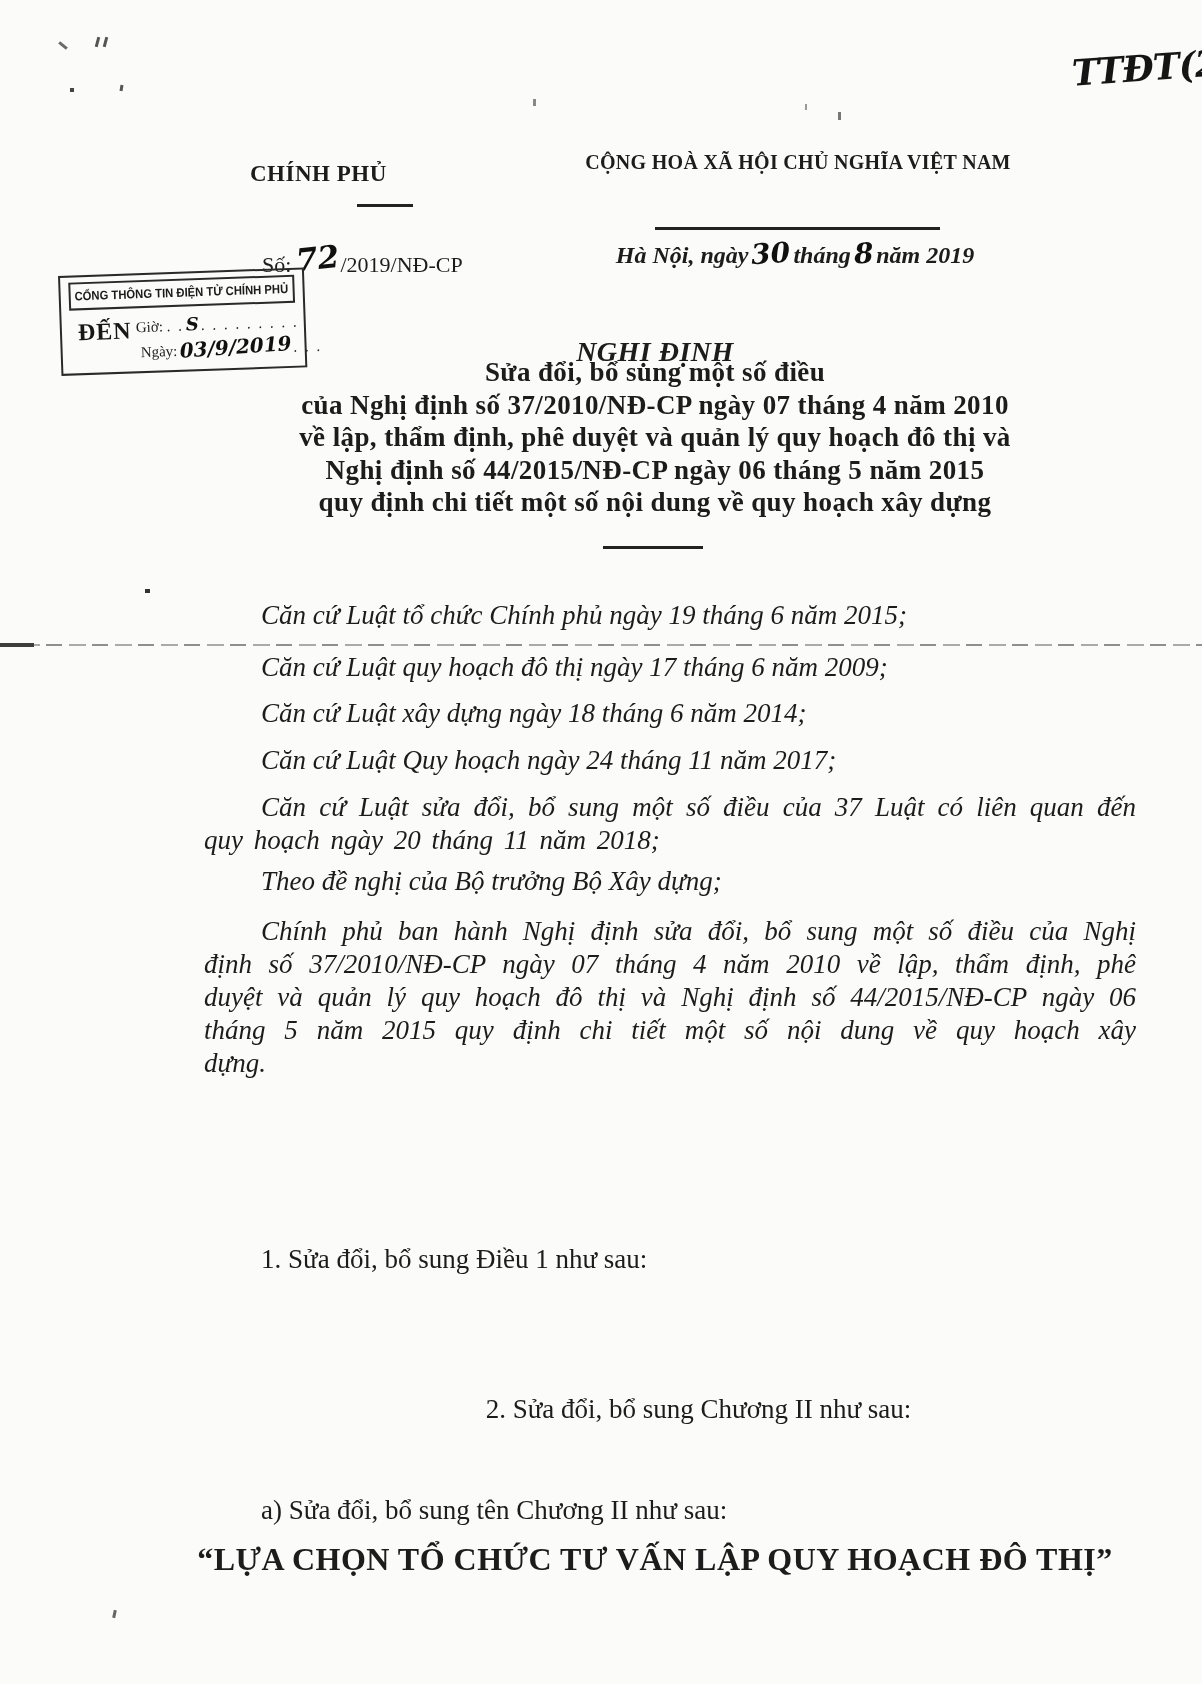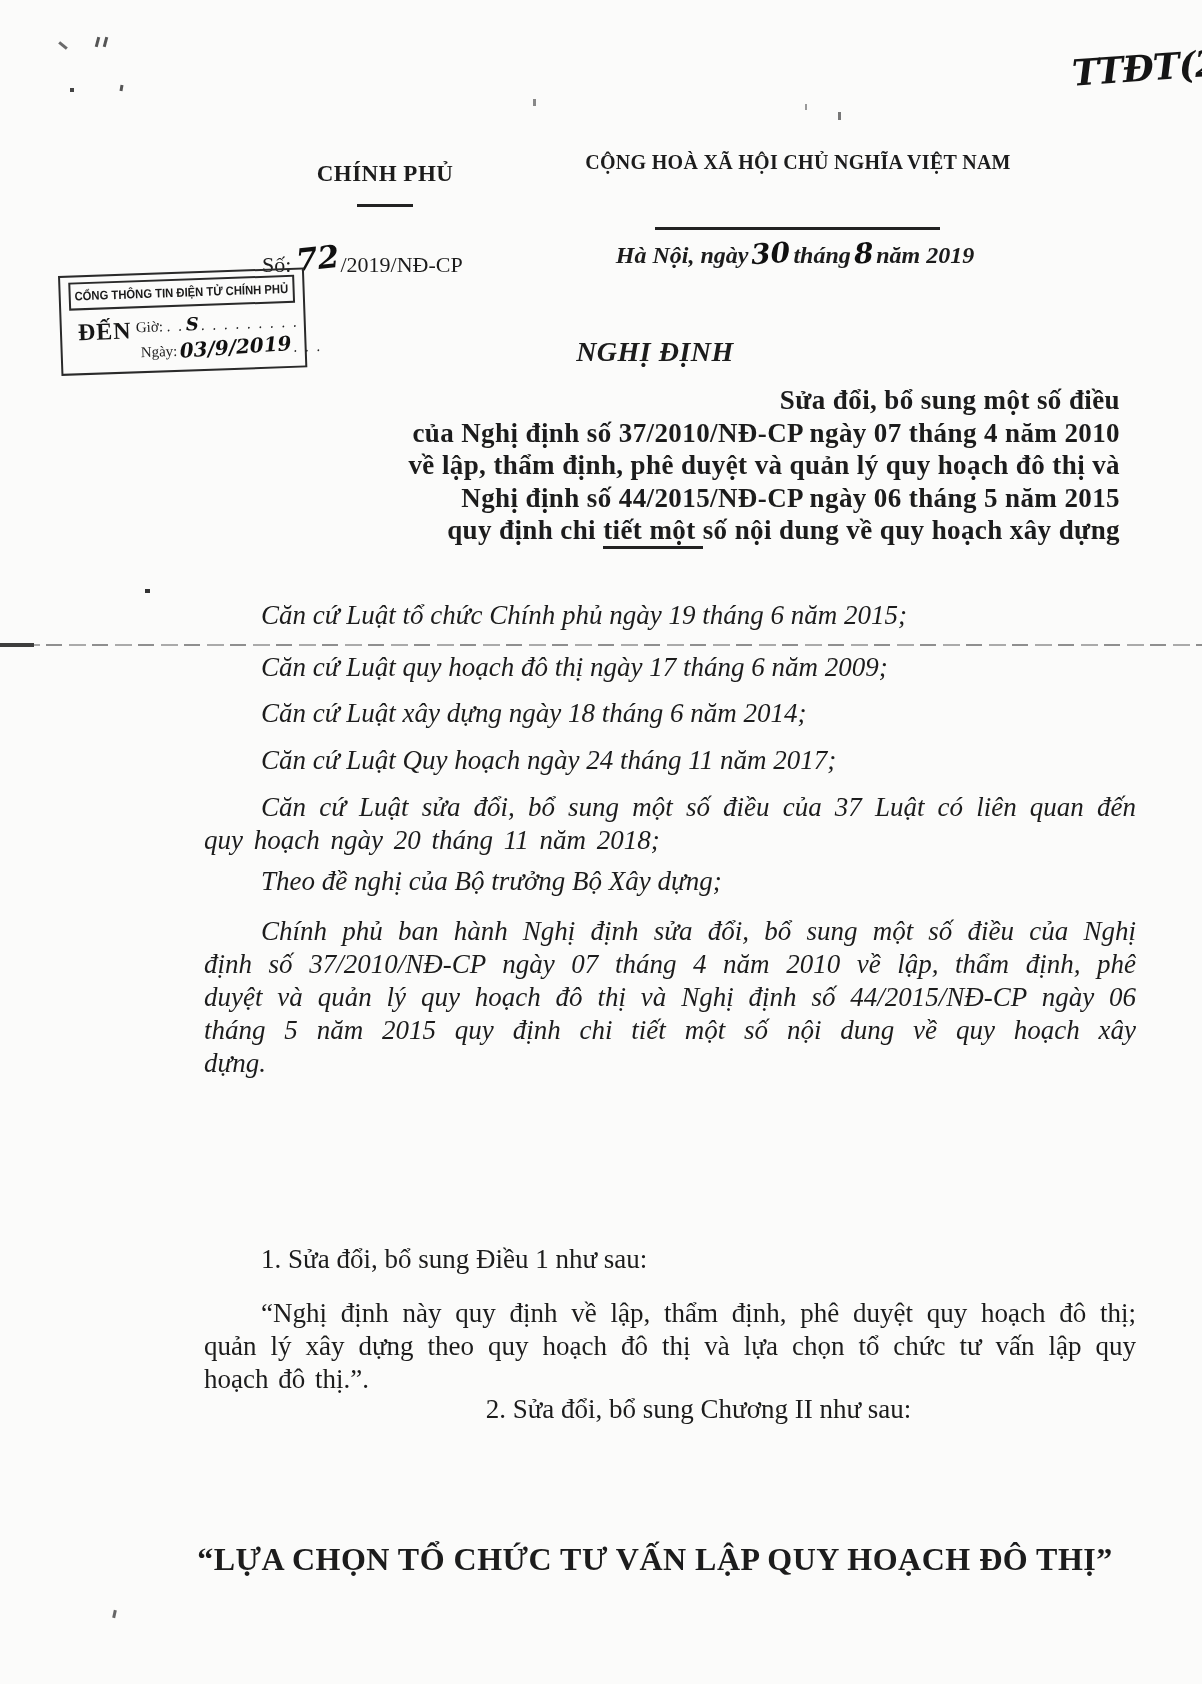--- a/index.html
+++ b/index.html
@@ -10,21 +10,21 @@
     background: #fbfbfa;
     overflow: hidden;
     font-family: "Liberation Serif", "DejaVu Serif", serif;
     color: #1c1c1c;
   }
   .abs { position: absolute; }
 
   
   .issuer {
     left: 250px; top: 161px; width: 270px;
-    text-align: center; font-weight: bold; font-size: 23px; letter-spacing: .5px;
+    text-align: left; font-weight: bold; font-size: 23px; letter-spacing: .5px;
   }
   .issuer-rule { left: 357px; top: 204px; width: 56px; height: 3px; background: #222; }
   .motto1 {
     left: 548px; top: 151px; width: 500px;
     text-align: center; font-weight: bold; font-size: 20px; letter-spacing: .3px;
   }
   .motto2 {
     left: 548px; top: 183px; width: 500px;
     text-align: center; font-weight: bold; font-size: 23px;
   }
@@ -76,21 +76,21 @@
   .stamp-date { left: 78px; top: 63px; }
   .hand-s { font-size: 18px; margin: 0 2px; }
   .hand-date { font-size: 20px; transform: rotate(-2deg); margin: 0 2px; }
 
   
   .doc-type {
     left: 190px; top: 336px; width: 930px; text-align: center;
     font-weight: bold; font-size: 28px; letter-spacing: .5px; font-style: italic;
   }
   .doc-title {
-    left: 190px; top: 384px; width: 930px; text-align: right;
+    left: 190px; top: 356px; width: 930px; text-align: center;
     font-weight: bold; font-size: 27px; line-height: 32.5px; letter-spacing: .4px;
   }
   .title-rule { left: 603px; top: 546px; width: 100px; height: 3px; background: #222; }
 
   
   .para {
     left: 204px; width: 932px;
     font-size: 27px; line-height: 33px; text-indent: 57px;
   }
   .ital { font-style: italic; }
@@ -182,17 +182,17 @@
   <div class="abs para ital rec-1">Căn cứ Luật tổ chức Chính phủ ngày 19 tháng 6 năm 2015;</div>
   <div class="abs para ital rec-2">Căn cứ Luật quy hoạch đô thị ngày 17 tháng 6 năm 2009;</div>
   <div class="abs para ital rec-3">Căn cứ Luật xây dựng ngày 18 tháng 6 năm 2014;</div>
   <div class="abs para ital rec-4">Căn cứ Luật Quy hoạch ngày 24 tháng 11 năm 2017;</div>
   <div class="abs para ital just rec-5">Căn cứ Luật sửa đổi, bổ sung một số điều của 37 Luật có liên quan đến quy hoạch ngày 20 tháng 11 năm 2018;</div>
   <div class="abs para ital rec-6">Theo đề nghị của Bộ trưởng Bộ Xây dựng;</div>
 
   <div class="abs para ital just enactment">Chính phủ ban hành Nghị định sửa đổi, bổ sung một số điều của Nghị định số 37/2010/NĐ-CP ngày 07 tháng 4 năm 2010 về lập, thẩm định, phê duyệt và quản lý quy hoạch đô thị và Nghị định số 44/2015/NĐ-CP ngày 06 tháng 5 năm 2015 quy định chi tiết một số nội dung về quy hoạch xây dựng.</div>
 
   <div class="abs para clause-1">1. Sửa đổi, bổ sung Điều 1 như sau:</div>
-  <div class="abs para just quote-1">“Nghị định này quy định về lập, thẩm định, phê duyệt quy hoạch đô thị; quản lý xây dựng theo quy hoạch đô thị và lựa chọn tổ chức tư vấn lập quy hoạch đô thị.”.</div>
   <div class="abs para clause-2">2. Sửa đổi, bổ sung Chương II như sau:</div>
+  <div class="abs para point-a">a) Sửa đổi, bổ sung tên Chương II như sau:</div>
   <div class="abs chapter-title">“LỰA CHỌN TỔ CHỨC TƯ VẤN LẬP QUY HOẠCH ĐÔ THỊ”</div>
 
 </div>
 
 </body></html>

